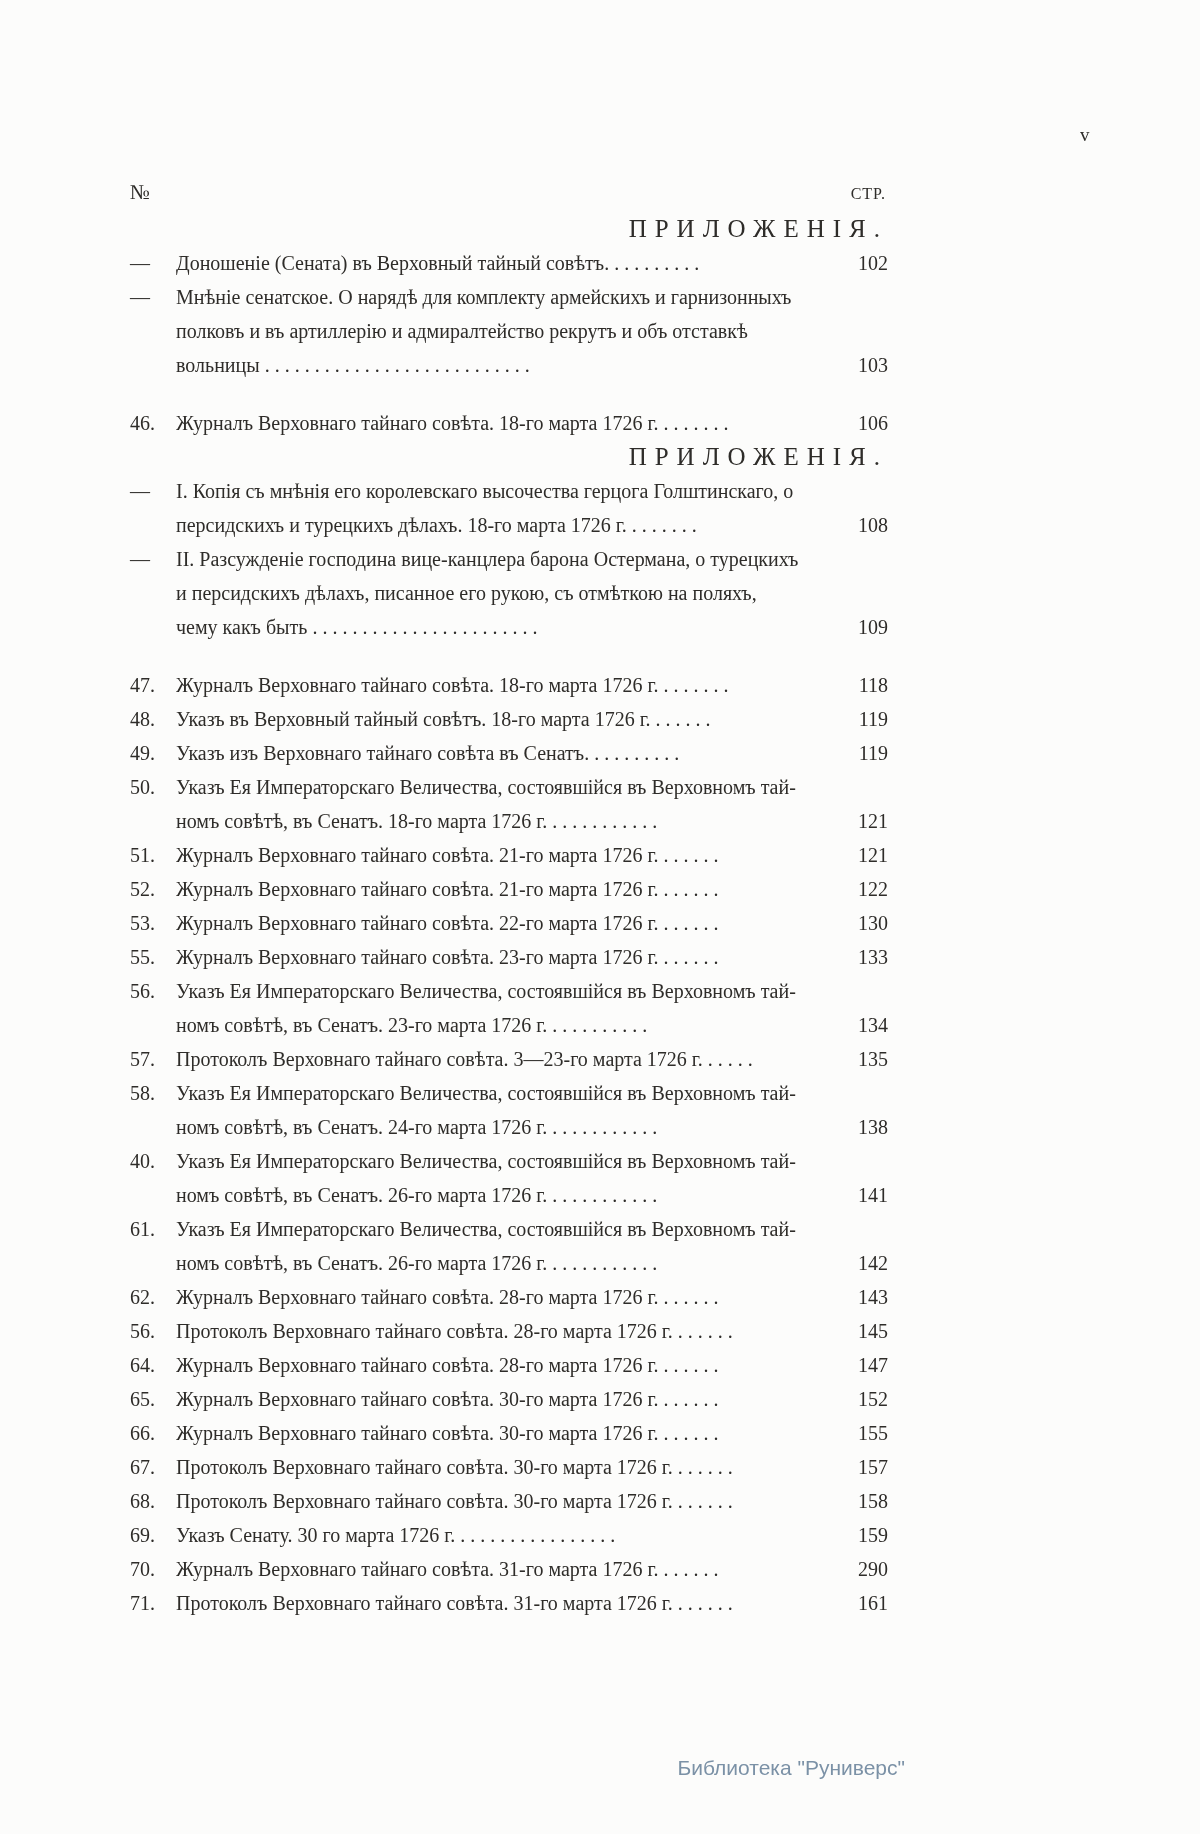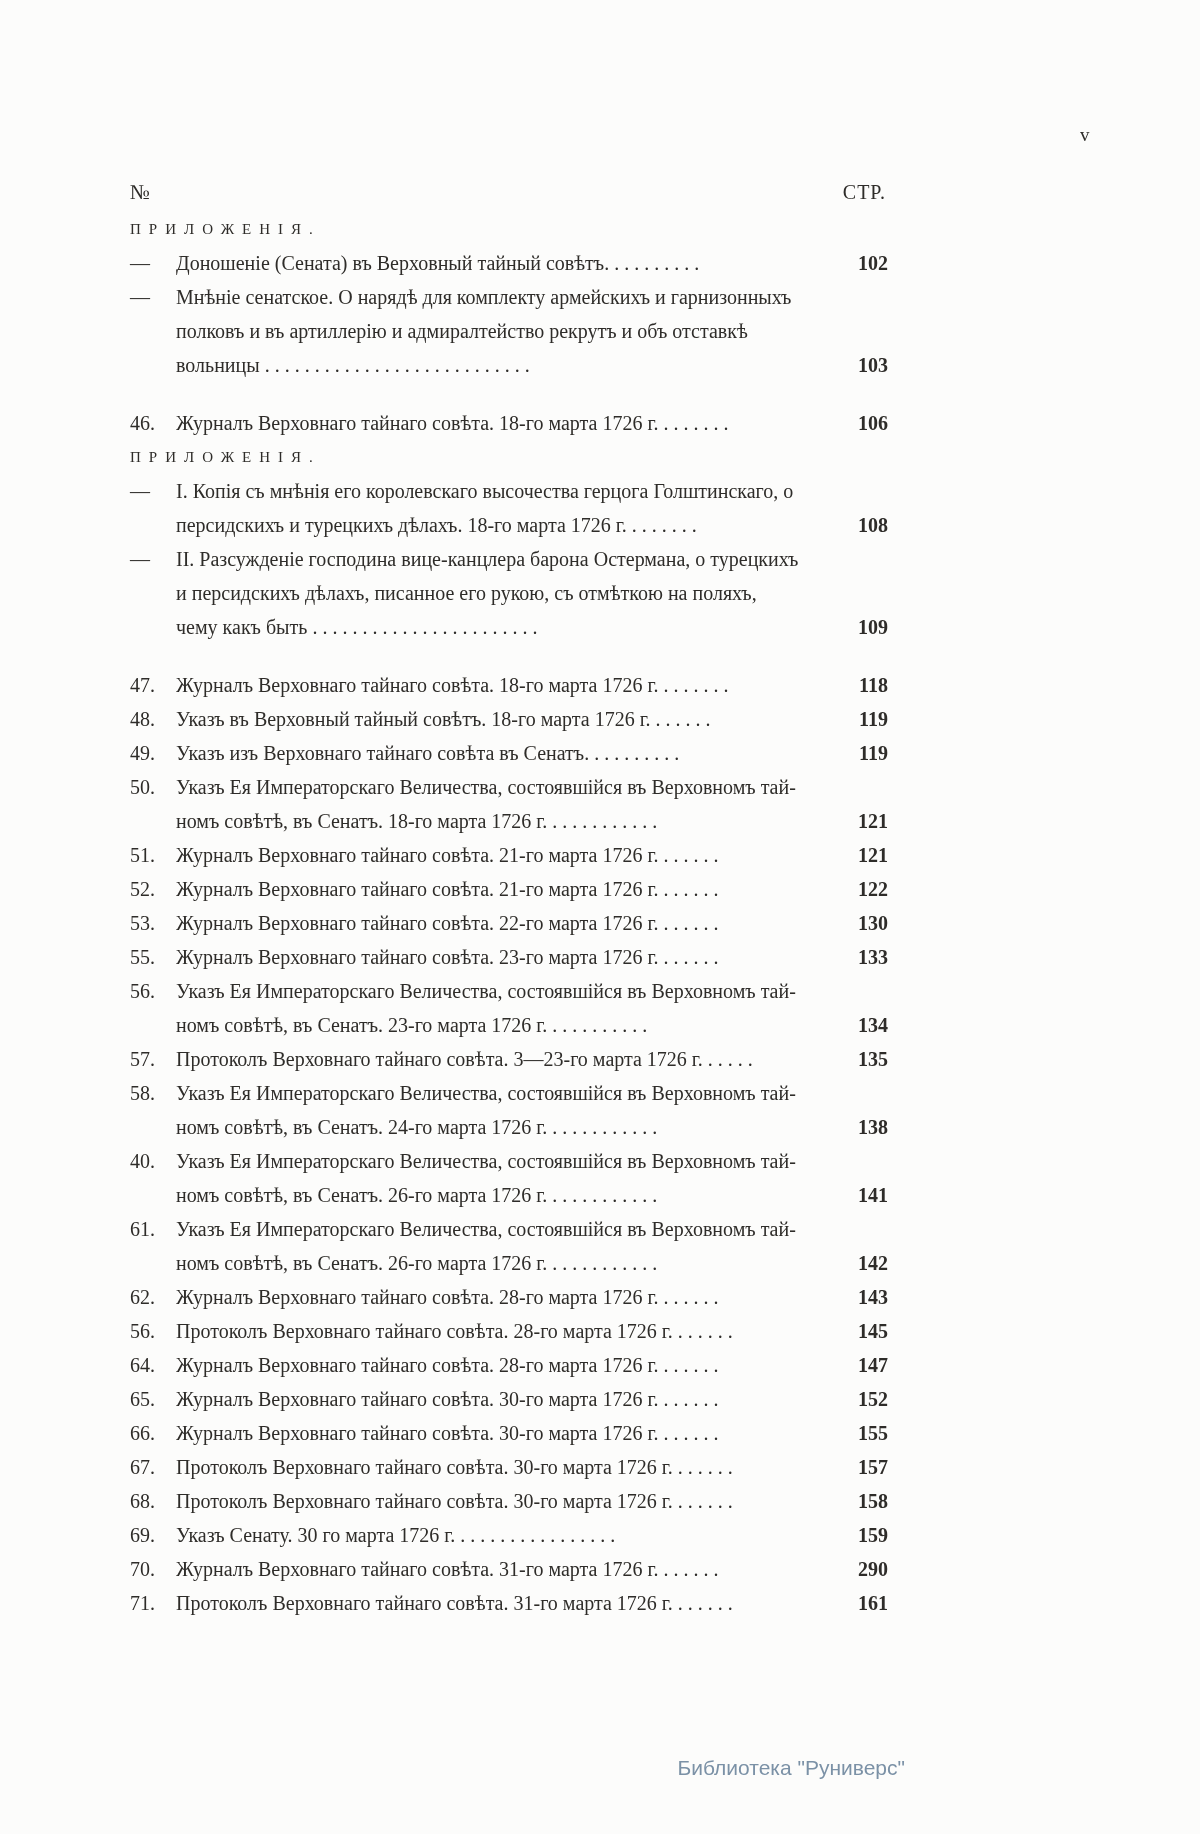--- a/index.html
+++ b/index.html
@@ -21,46 +21,45 @@
   .hdr {
     position: absolute;
     top: 180px;
     left: 130px;
     width: 756px;
     display: flex;
     justify-content: space-between;
     align-items: baseline;
   }
   .hdr-left { font-size: 21px; }
-  .hdr-right { font-size: 20px; letter-spacing: 1px; text-align: center; }
+  .hdr-right { font-size: 16px; letter-spacing: 1px; text-align: center; }
   .toc {
     position: absolute;
     top: 212px;
     left: 130px;
     width: 758px;
     font-size: 20px;
     line-height: 34px;
   }
   .heading {
-    text-align: left;
+    text-align: right;
     letter-spacing: 8px;
-    font-size: 15px;
+    font-size: 25px;
   }
   .entry { display: flex; }
   .num { flex: 0 0 46px; }
   .text {
     flex: 1 1 auto;
     overflow: hidden;
     white-space: nowrap;
   }
   .pg {
     flex: 0 0 56px;
     text-align: right;
     align-self: flex-end;
-    font-weight: bold;
   }
   .gap { height: 24px; }
   .watermark {
     position: absolute;
     top: 1756px;
     left: 0;
     width: 905px;
     text-align: right;
     font-family: "Liberation Sans", "DejaVu Sans", sans-serif;
     font-size: 21px;

